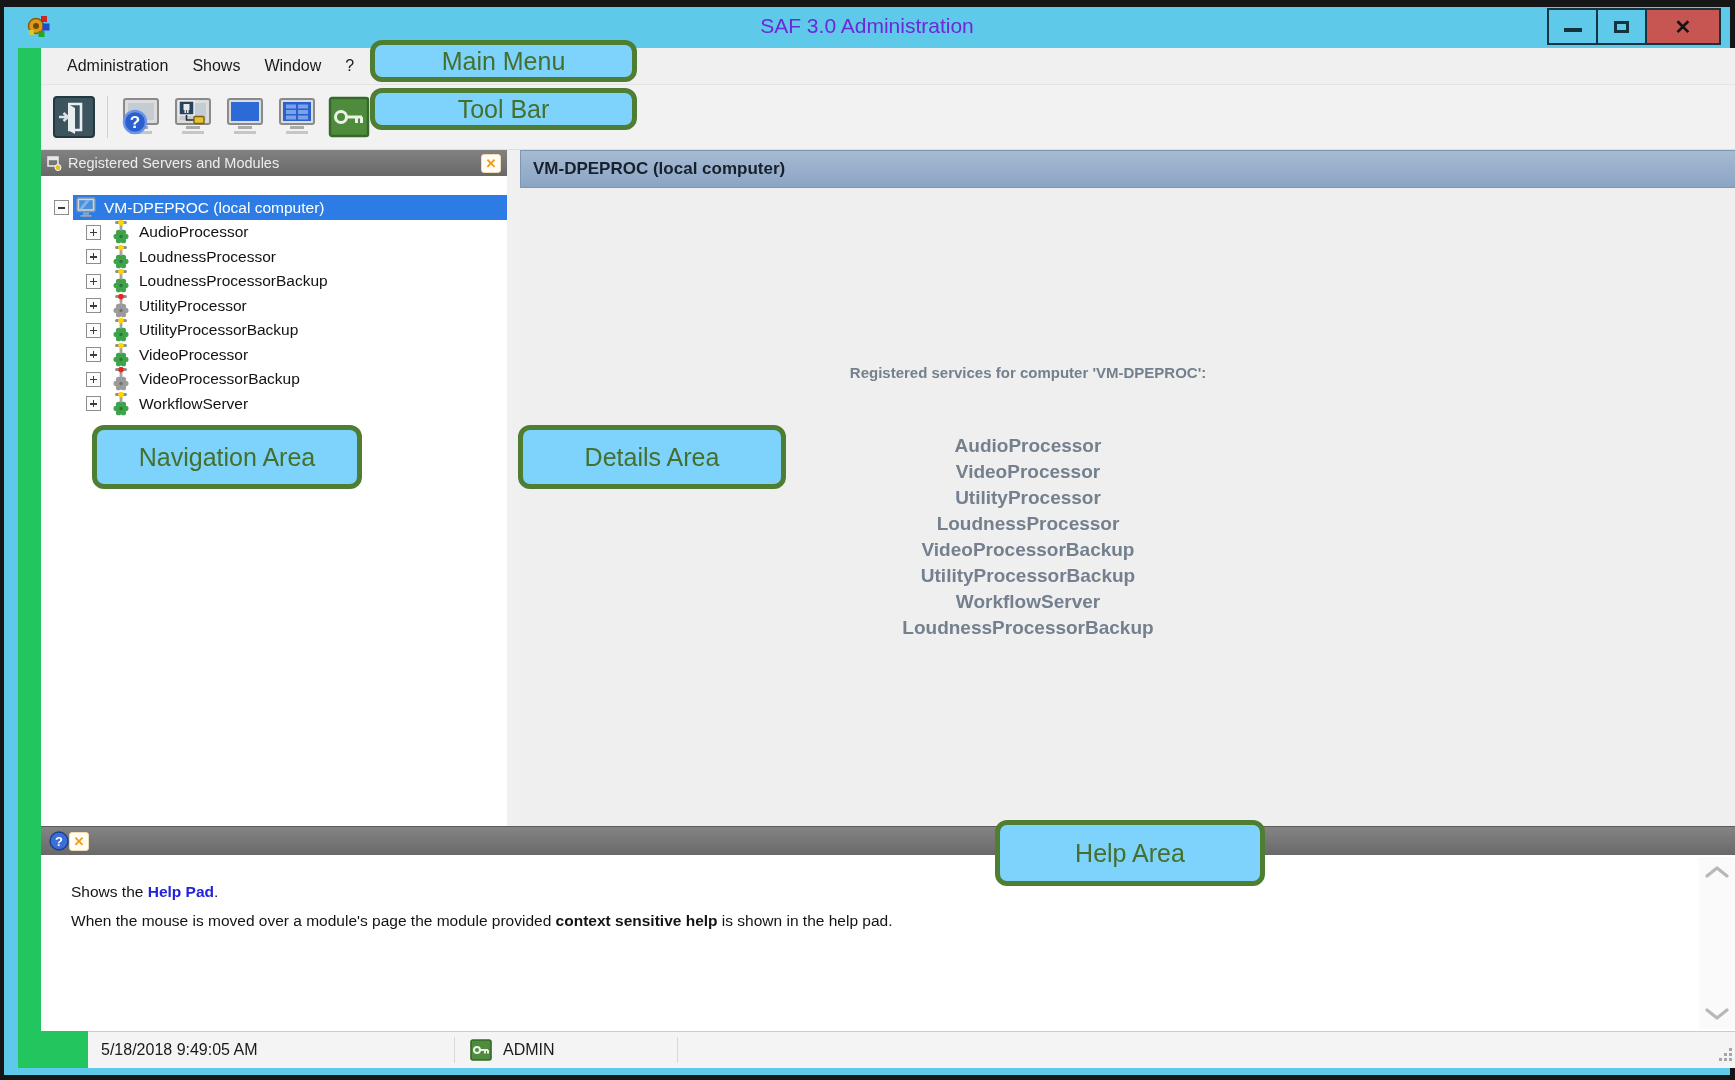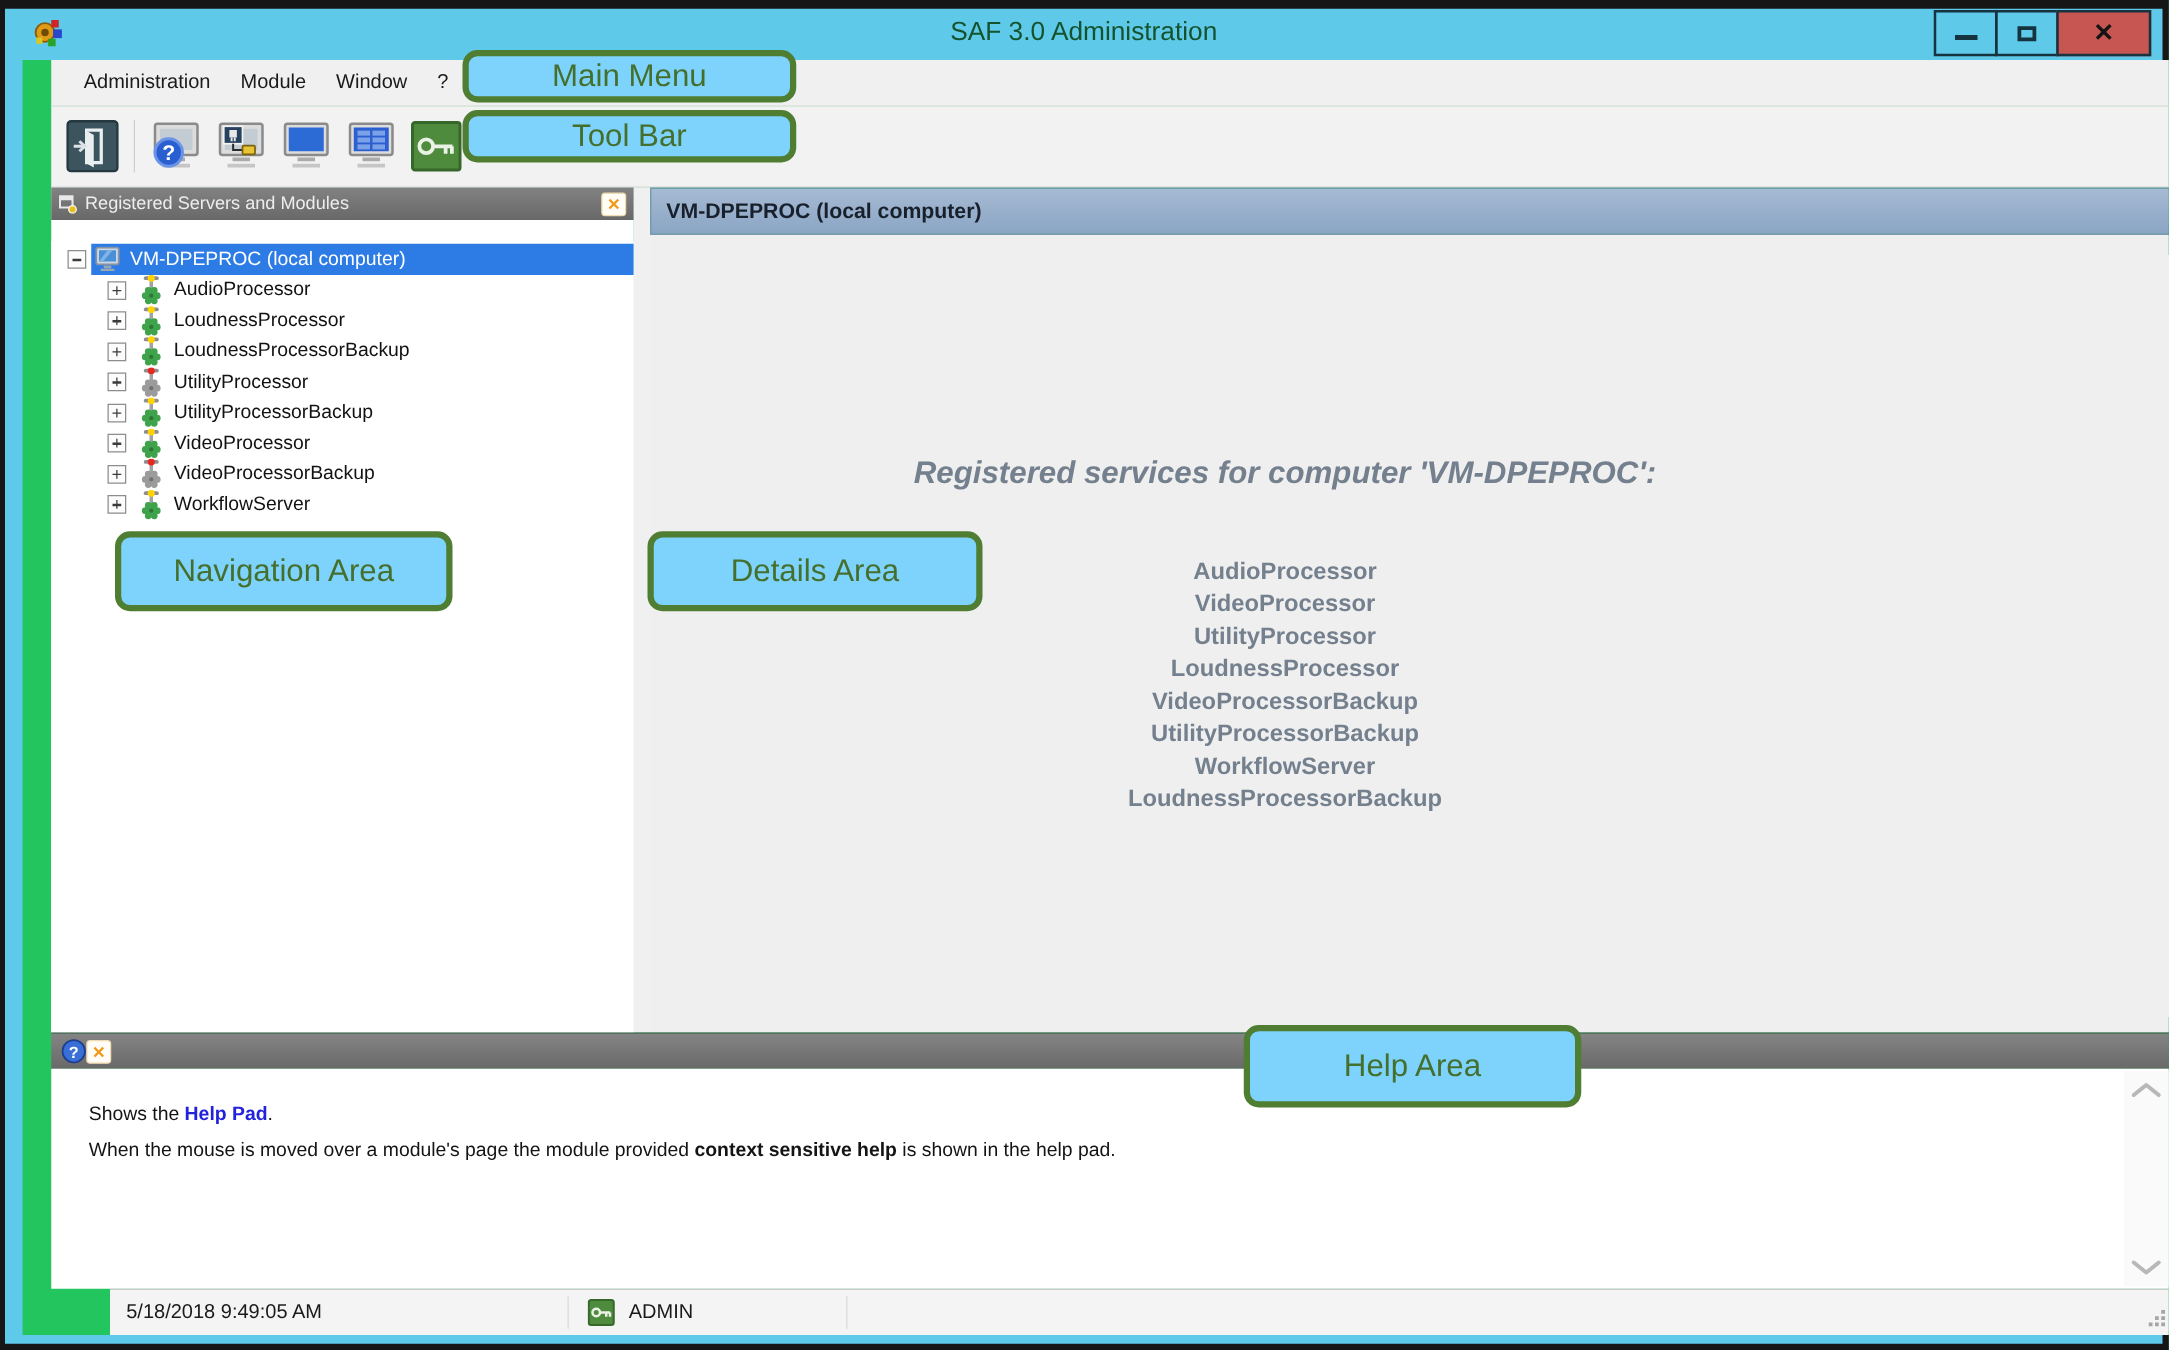--- a/index.html
+++ b/index.html
@@ -7,21 +7,21 @@
     width:1735px;height:1080px;position:relative;overflow:hidden;
     background:#161616;
     font-family:"Liberation Sans",sans-serif;
     -webkit-font-smoothing:antialiased;
   }
   
   .window{position:absolute;left:4px;top:7px;width:1726px;height:1068px;background:#5EC9E9;}
   .titlebar{position:absolute;left:0;top:0;width:100%;height:41px;}
   .app-icon{position:absolute;left:22px;top:6px;width:26px;height:26px;}
   .window-title{position:absolute;left:0;top:7px;width:100%;text-align:center;
-    font-size:21px;color:#14532d;}
+    font-size:21px;color:#6d28d9;}
   .window-controls{position:absolute;top:1px;right:9px;display:flex;}
   .wc-btn{height:37px;border:2px solid #17333f;margin-left:-2px;display:flex;
     align-items:center;justify-content:center;cursor:pointer;box-sizing:border-box;}
   .wc-min,.wc-max{width:51px;background:transparent;}
   .wc-close{width:76px;background:#C75552;}
   .glyph-min{width:18px;height:4px;background:#14333f;margin-top:6px;}
   .glyph-max{width:15px;height:12px;border:3px solid #14333f;box-sizing:border-box;}
   .glyph-close{font-size:20px;font-weight:bold;color:#141414;line-height:1;}
 
   
@@ -65,21 +65,21 @@
   .splitter{width:13px;flex:none;background:#f0f0f0;cursor:col-resize;}
 
   
   .details-panel{flex:1;display:flex;flex-direction:column;min-width:0;}
   .details-header{height:38px;flex:none;background:linear-gradient(#a6bad3,#8aa5c4);
     border:1px solid #7d96b4;box-sizing:border-box;display:flex;align-items:center;
     padding-left:12px;font-weight:bold;font-size:17px;color:#18202b;}
   .details-content{flex:1;background:#efefef;overflow:hidden;}
   .services-block{width:1016px;padding-top:176px;text-align:center;
     color:#74808e;font-weight:bold;}
-  .services-title{font-size:25px;font-style:italic;}
+  .services-title{font-size:15px;}
   .services-list{margin-top:52px;}
   .service-line{font-size:19px;line-height:26px;}
 
   
   .helppad-header{height:28px;flex:none;background:linear-gradient(#848484,#696969);
     border-top:1px solid #5c5c5c;display:flex;align-items:center;padding:0 8px;}
   .helppad-header .hp-title{flex:1;font-size:15px;color:#141414;margin-left:7px;}
   .help-content{height:176px;flex:none;background:#fff;position:relative;
     padding:28px 0 0 30px;box-sizing:border-box;font-size:15.5px;color:#141414;}
   .help-line2{margin-top:11px;}
@@ -162,21 +162,21 @@
       <div class="wc-btn wc-close">
           <span class="glyph-close">✕</span>
         </div>
     </div>
   </div>
 
   <div class="client">
 
     <div class="menubar">
       <span class="menu-item">Administration</span>
-      <span class="menu-item">Module</span>
+      <span class="menu-item">Shows</span>
       <span class="menu-item">Window</span>
       <span class="menu-item">?</span>
     </div>
 
     <div class="toolbar">
       <div class="tool-btn">
         <svg width="42" height="42" viewBox="0 0 42 42">
           <rect x="1" y="1" width="40" height="40" rx="3" fill="#3c545e" stroke="#243840" stroke-width="2"></rect>
           <path d="M15 8 h13 v26 h-13" fill="none" stroke="#e9eff1" stroke-width="2.6"></path>
           <path d="M15 8 L22 12 V38 L15 34 Z" fill="#e9eff1"></path>

